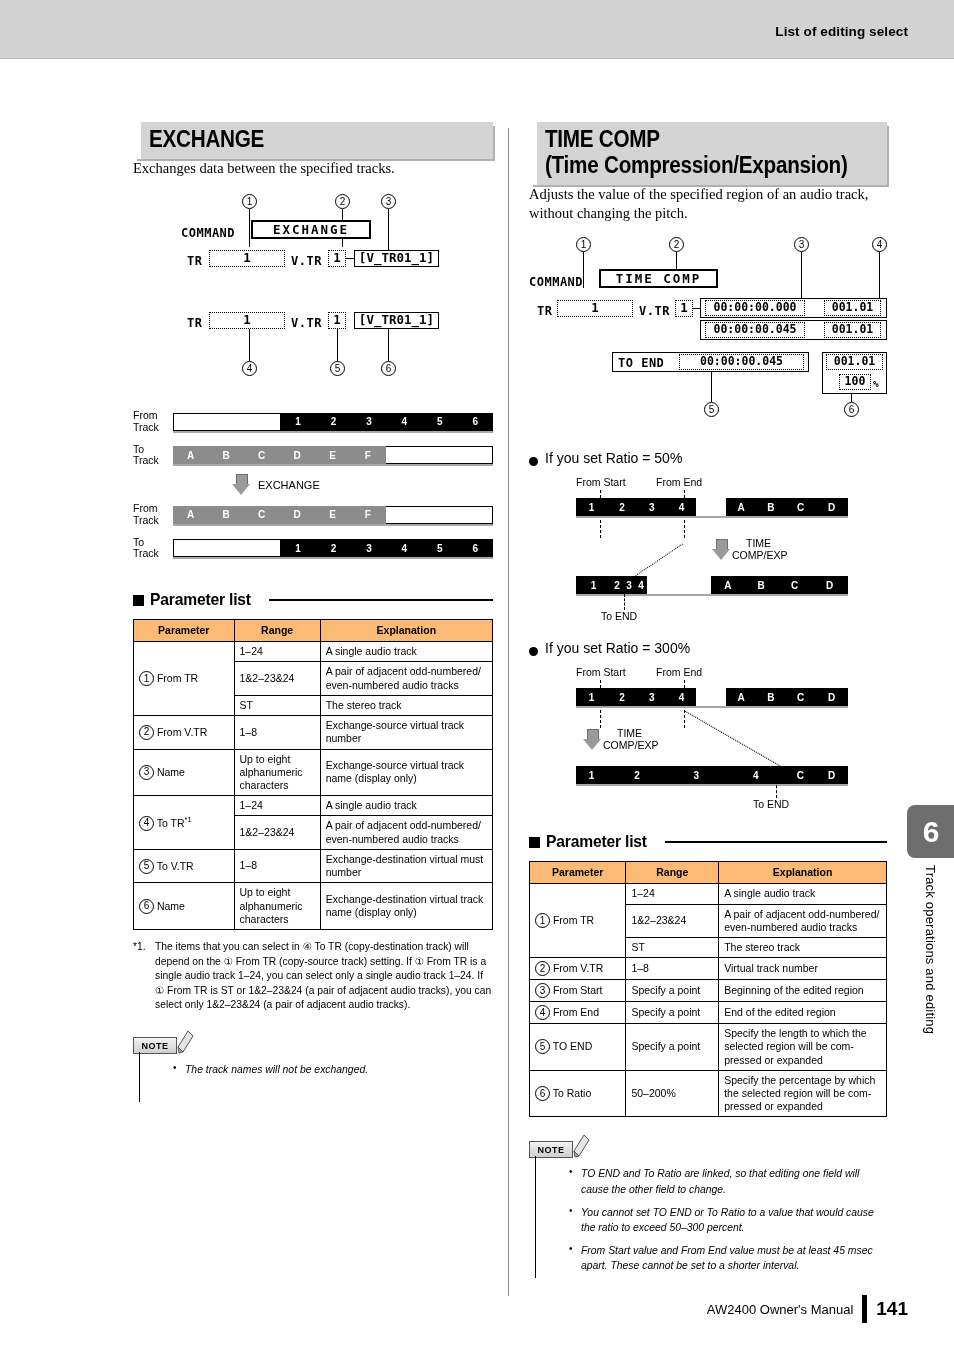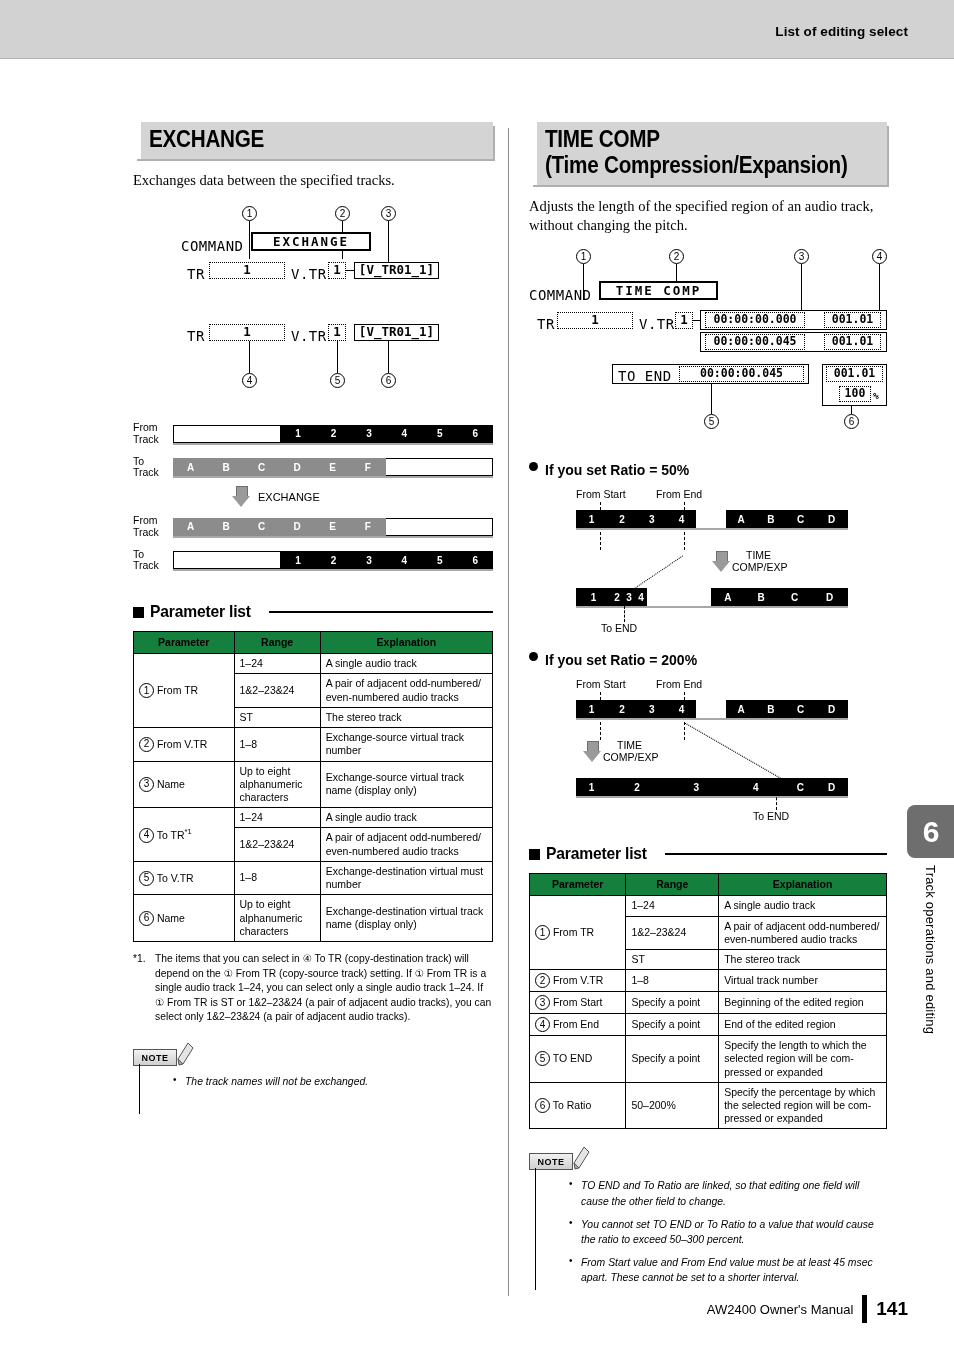--- a/index.html
+++ b/index.html
@@ -57,28 +57,28 @@
     letter-spacing:-0.3px;
     transform:scaleX(0.9);
     transform-origin:left center;
     white-space:nowrap;
   }
 
   .lead {
     font-family:"Liberation Serif", serif;
     font-size:14.5px;
     line-height:1.33;
-    margin-top:12px;
+    margin-top:0;
   }
 
   
   .lcd-wrap { position:relative; font-family:"DejaVu Sans Mono", monospace; }
 
   .lcd-label {
-    font-size:14px; font-weight:normal; letter-spacing:0.5px;
+    font-size:12px; font-weight:bold; letter-spacing:0.5px;
   }
   .lcd-solid {
     border:2.5px solid #000; background:#fff;
     display:inline-block; text-align:center;
     font-size:12.5px; font-weight:bold; letter-spacing:2px;
   }
   .lcd-dotted {
     border:1.6px dotted #000; background:#fff;
     display:inline-block; text-align:center;
     font-size:12.5px; font-weight:bold;
@@ -141,21 +141,21 @@
 
   
   table.param {
     border-collapse:collapse; width:100%;
     font-size:10.5px; line-height:1.26;
   }
   table.param th, table.param td {
     border:1px solid #000; padding:3px 5px; text-align:left; vertical-align:middle;
   }
   table.param th {
-    background:#15803d; text-align:center; font-weight:bold; font-size:10.5px;
+    background:#fdba74; text-align:center; font-weight:bold; font-size:10.5px;
     padding:4px 5px;
   }
   td.pcell { white-space:nowrap; }
   .sup { font-size:7.5px; vertical-align:super; }
 
   
   .footnote {
     font-size:10.3px; line-height:1.42; margin-top:10px;
     display:flex;
   }
@@ -182,21 +182,21 @@
     font-size:10.4px; font-style:italic; line-height:1.45;
   }
   .note-items li { margin-bottom:8px; list-style:none; position:relative; padding-left:12px; }
   .note-items li::before {
     content:"\2022"; position:absolute; left:0; top:-1px; font-size:10px; font-style:normal;
   }
   ul.note-items { margin:0; }
 
   
   .ratio-head {
-    font-size:14px; font-weight:bold; display:flex; align-items:flex-start;
+    font-size:14px; font-weight:normal; display:flex; align-items:flex-end;
   }
   .ratio-head .dot {
     width:9px; height:9px; background:#000; border-radius:50%; margin-right:7px;
   }
 
   
   .side-tab {
     position:absolute; right:0; top:805px; width:47px; height:53px;
     background:#6e6e6e; border-radius:8px 0 0 8px;
     color:#fff; font-size:30px; font-weight:bold;
@@ -413,21 +413,21 @@
 </div>
 
 <div class="col-right">
 
   <div class="sect-band">
     <div class="band-accent"></div>
     <div class="sect-title">TIME COMP</div>
     <div class="sect-title">(Time Compression/Expansion)</div>
   </div>
 
-  <div class="lead">Adjusts the length of the specified region of an audio track, without changing the pitch.</div>
+  <div class="lead">Adjusts the value of the specified region of an audio track, without changing the pitch.</div>
 
   <div class="lcd-wrap" style="height:205px; margin-top:14px;">
 
     <div style="position:absolute; left:47px; top:0;" class="circ">1</div>
     <div style="position:absolute; left:140px; top:0;" class="circ">2</div>
     <div style="position:absolute; left:265px; top:0;" class="circ">3</div>
     <div style="position:absolute; left:343px; top:0;" class="circ">4</div>
     <div class="leader" style="left:54px;  top:15px; height:36px;"></div>
     <div class="leader" style="left:147px; top:15px; height:36px;"></div>
     <div class="leader" style="left:272px; top:15px; height:46px;"></div>
@@ -509,21 +509,21 @@
       <div class="tb-seg seg-black" style="flex:1;">C</div>
       <div class="tb-seg seg-black" style="flex:1.1;">D</div>
     </div>
     <div class="dash-v" style="left:71px; top:100px; height:18px;"></div>
     <div class="dash-v" style="left:95px; top:118px; height:16px;"></div>
     <div style="position:absolute; left:72px; top:134px; font-size:10.5px;">To END</div>
   </div>
 
   <div class="ratio-head" style="margin-top:12px;">
     <div class="dot"></div>
-    <div>If you set Ratio = 200%</div>
+    <div>If you set Ratio = 300%</div>
   </div>
 
   <div style="position:relative; height:152px; margin-top:10px;">
     <div style="position:absolute; left:47px; top:0; font-size:10.5px;">From Start</div>
     <div style="position:absolute; left:127px; top:0; font-size:10.5px;">From End</div>
     <div class="dash-v" style="left:71px; top:14px; height:48px;"></div>
     <div class="dash-v" style="left:155px; top:14px; height:48px;"></div>
 
     <div class="tb-bar" style="position:absolute; left:47px; top:22px; width:272px;">
       <div class="tb-seg seg-black" style="flex:1.05;">1</div>

